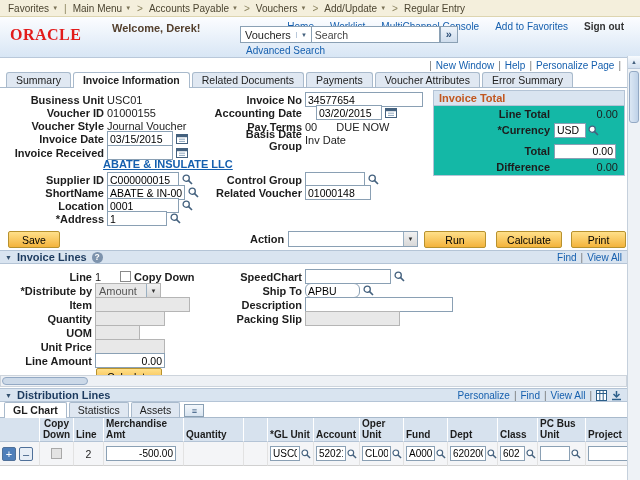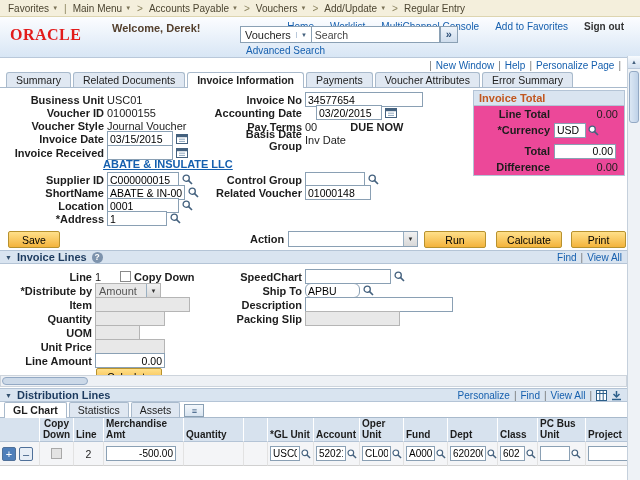--- a/index.html
+++ b/index.html
@@ -36,25 +36,25 @@
 .tab.active { background:#fff; font-weight:bold; margin-bottom:-1px; padding-bottom:2px; }
 
 
 .form-area { position:relative; height:140px; }
 .fld { position:absolute; display:flex; align-items:center; gap:3px; height:15px; }
 .lbl { font-weight:bold; text-align:right; display:inline-block; }
 .inp { border:1px solid #8aa0b4; height:15px; font:inherit; font-size:10.5px; padding:0 2px; background:#fff; }
 .inp.right { text-align:right; }
 .inp.dis { background:#e8e8e8; border-color:#b5b5b5; }
 .icon { display:inline-flex; cursor:pointer; align-items:center; }
-.note { font-weight:bold; margin-left:30px; }
+.note { font-weight:normal; margin-left:16px; }
 .suplink { position:absolute; font-weight:bold; text-decoration:underline; }
 
 
-.totalbox { position:absolute; right:2px; top:2px; width:152px; border:1px solid #b4c4d6; background:#ec4899; }
+.totalbox { position:absolute; right:2px; top:2px; width:192px; border:1px solid #b4c4d6; background:#14b8a6; }
 .totalhdr { background:#d9e4f0; color:#c2571f; font-weight:bold; padding:1px 5px; font-size:11px; border-bottom:1px solid #b4c4d6; }
 .trow { display:flex; align-items:center; justify-content:flex-end; gap:4px; padding:1px 6px; height:16px; }
 .tlbl { font-weight:bold; }
 .tval { width:64px; text-align:right; }
 .tctl { width:64px; display:flex; gap:2px; align-items:center; }
 
 
 .actions { position:relative; height:20px; margin-top:2px; }
 .btn { height:17px; background:linear-gradient(#ffe08a,#f3b33c); border:1px solid #b8922e; border-radius:2px; font:inherit; font-size:10.5px; padding:0 8px; cursor:pointer; }
 .selectbox { display:flex; align-items:center; border:1px solid #8aa0b4; background:#fff; height:16px; cursor:pointer; }
@@ -162,22 +162,22 @@
     <a>New Window</a>
     <span class="psep">|</span>
     <a>Help</a>
     <span class="psep">|</span>
     <a>Personalize Page</a>
     <span class="psep">|</span>
   </div>
 
   <div class="tabbar">
     <span class="tab">Summary</span>
+    <span class="tab active">Invoice Information</span>
     <span class="tab">Related Documents</span>
-    <span class="tab active">Invoice Information</span>
     <span class="tab">Payments</span>
     <span class="tab">Voucher Attributes</span>
     <span class="tab">Error Summary</span>
   </div>
 
   <div class="form-area">
     <div class="fld" style="left:4px;top:4px">
       <span class="lbl" style="width:100px">Business Unit</span>
       <span>USC01</span>
     </div>

